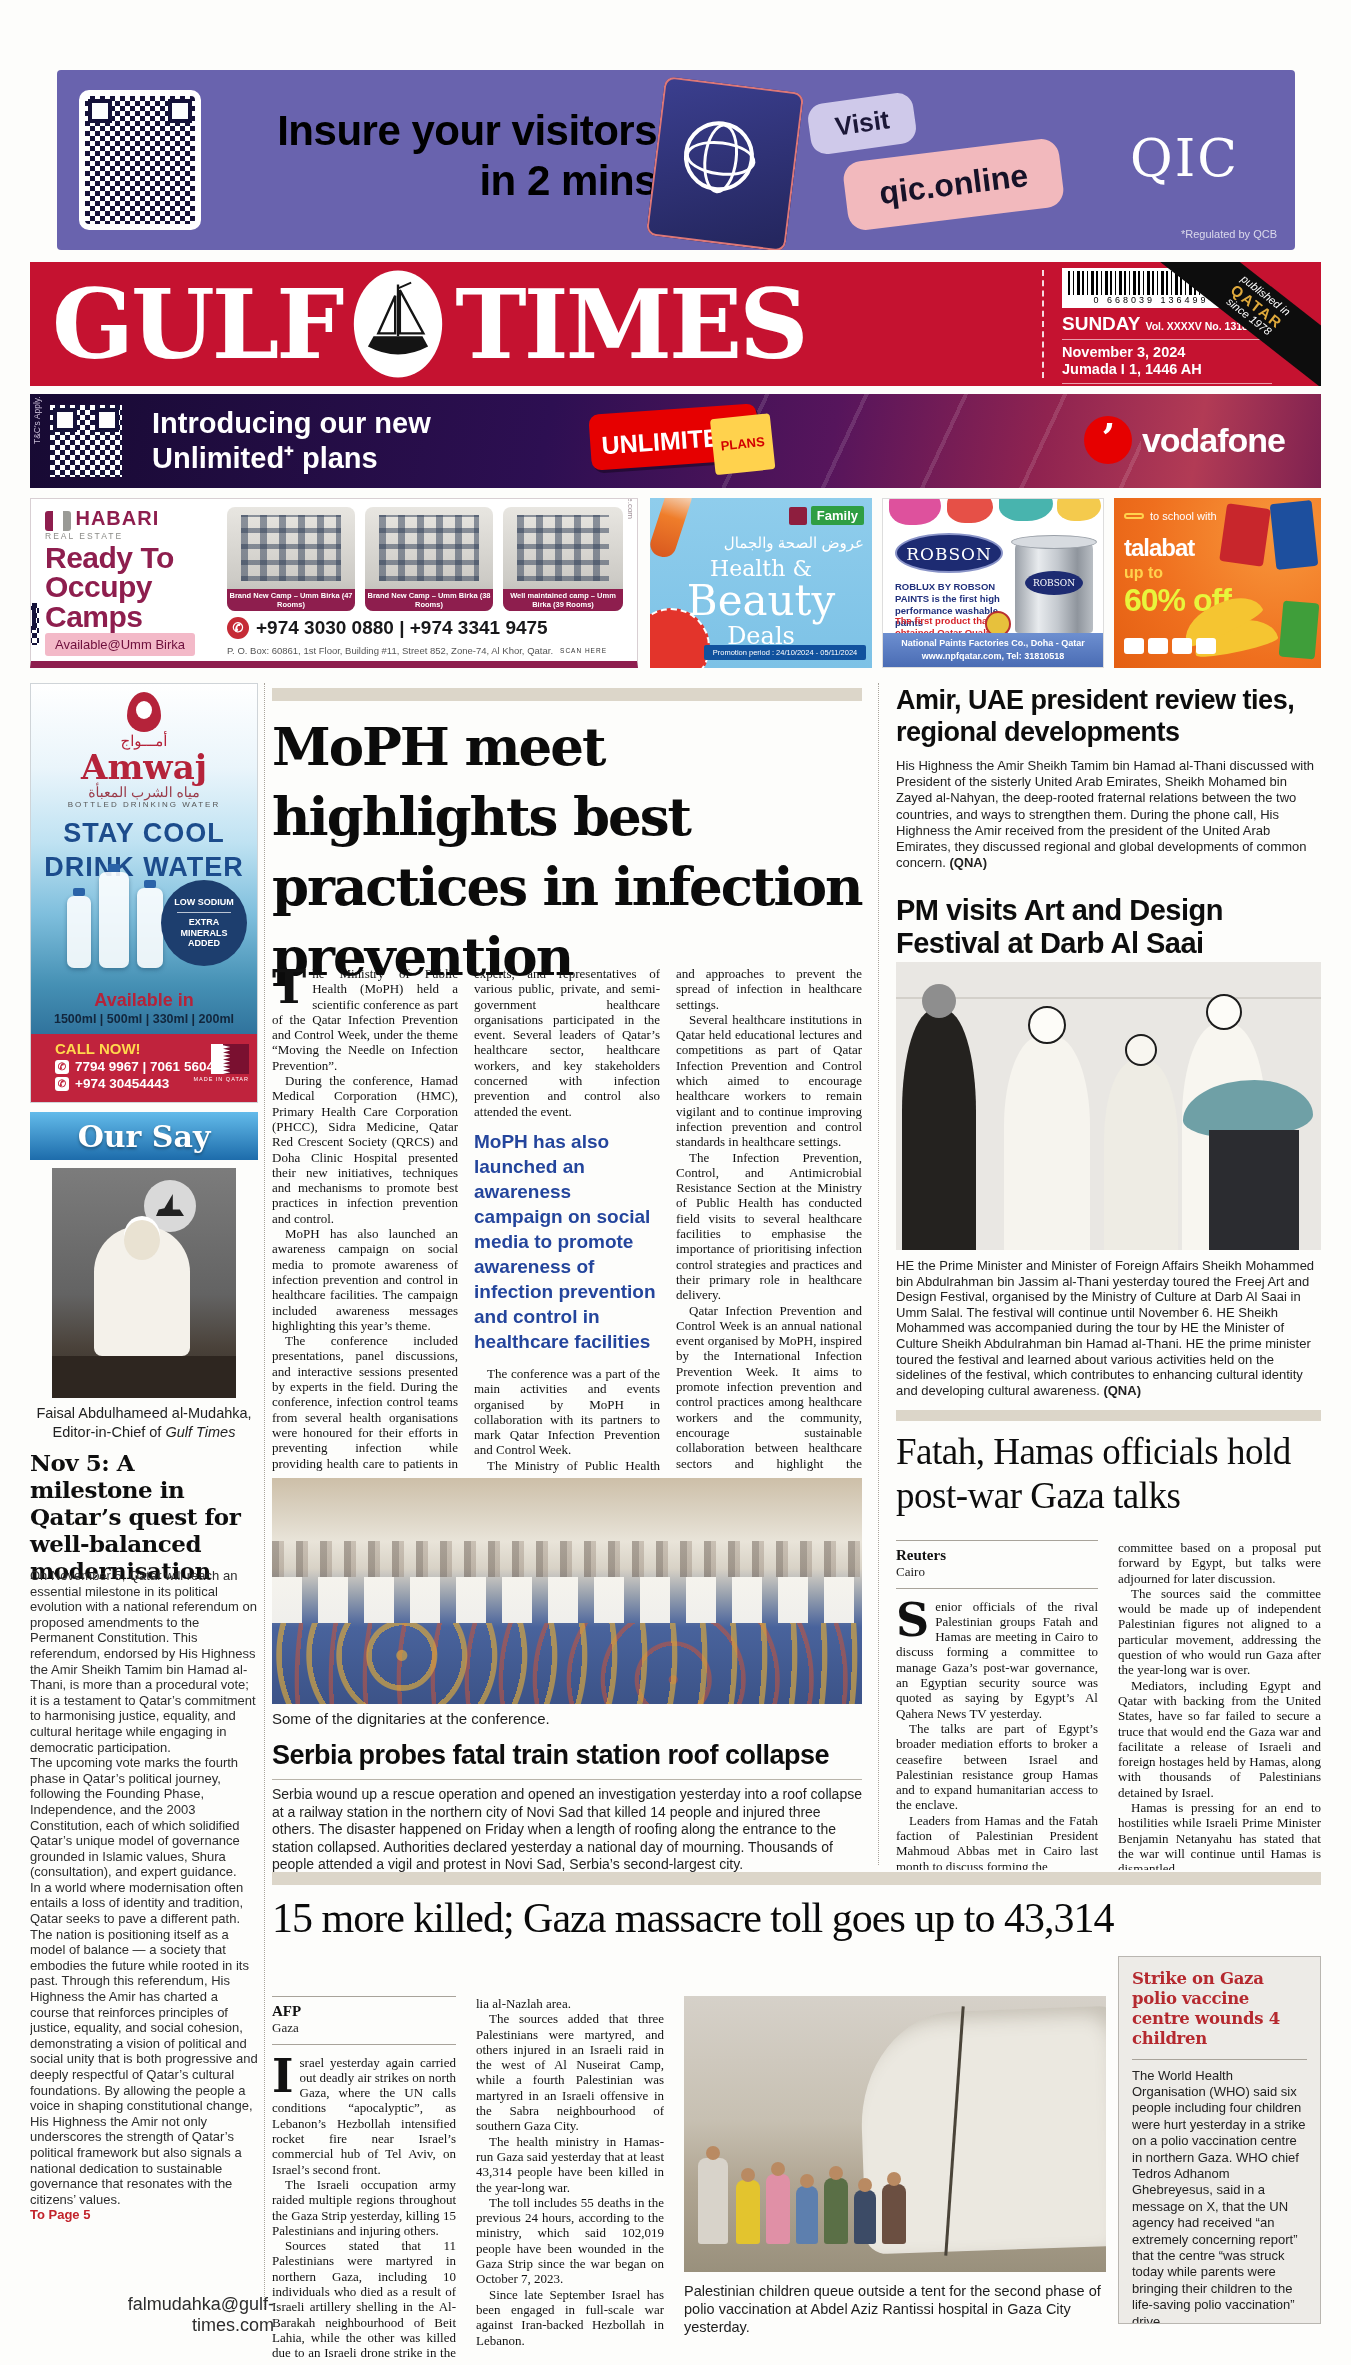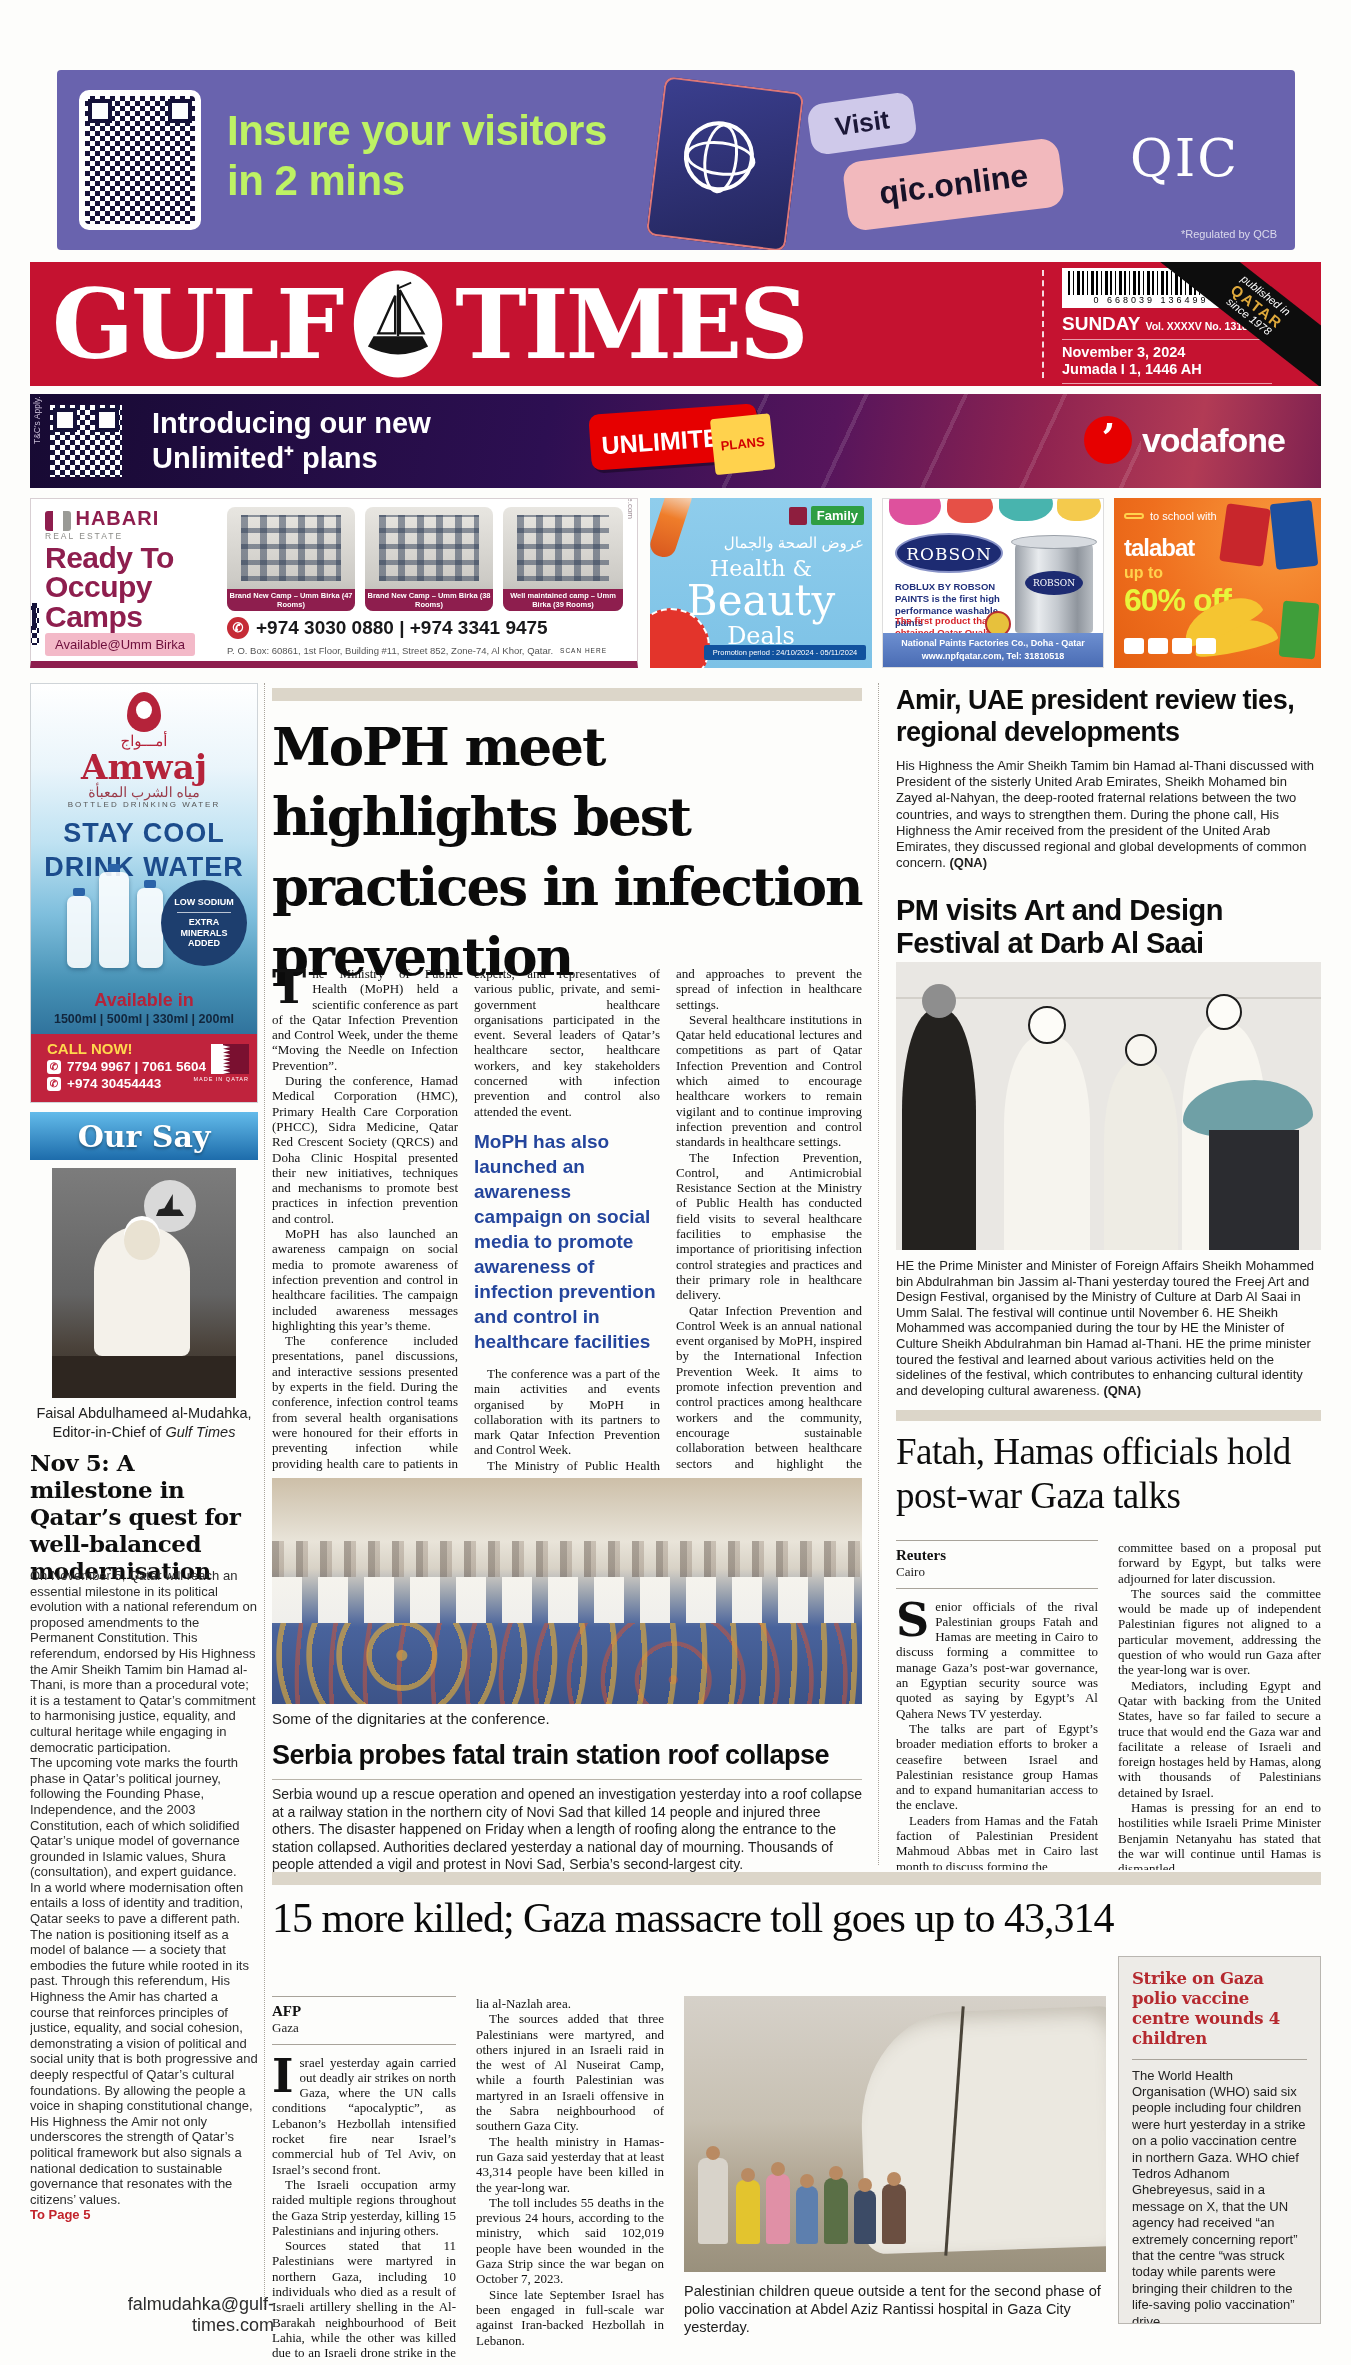--- a/index.html
+++ b/index.html
@@ -7,21 +7,21 @@
   .page { position:relative; width:1351px; height:2365px; background:#fdfdfb; margin:0 auto;
           font-family:"Liberation Sans", sans-serif; color:#1a1a1a; overflow:hidden; }
   .abs { position:absolute; }
 
   
   .qic { left:57px; top:70px; width:1238px; height:180px; background:#6963ae; border-radius:4px; overflow:hidden; }
   .qr { background-color:#fff; background-image:repeating-conic-gradient(#15123a 0% 25%, #fff 0% 50%); background-size:10px 10px; position:relative; }
   .qr::before, .qr::after { content:""; position:absolute; width:16px; height:16px; border:4px solid #15123a; background:#fff; }
   .qr::before { left:3px; top:3px; } .qr::after { right:3px; top:3px; }
   .qic-qr { left:22px; top:20px; width:122px; height:140px; border-radius:10px; border:6px solid #fff; }
-  .qic-head { left:170px; top:36px; width:430px; color:#bef264; font-size:42px; font-weight:bold; line-height:1.18; letter-spacing:-0.5px; }
+  .qic-head { left:170px; top:36px; width:430px; color:#000000; font-size:42px; font-weight:bold; line-height:1.18; letter-spacing:-0.5px;text-align:right; }
   .passport { left:598px; top:14px; width:140px; height:160px; background:linear-gradient(160deg,#3b3f8f,#23255c); border-radius:10px; transform:rotate(7deg); box-shadow:0 0 0 2px #d77 inset; }
   .globe { position:absolute; left:28px; top:38px; width:70px; height:70px; border:4px solid #fff; border-radius:50%; }
   .globe::before, .globe::after { content:""; position:absolute; border:3px solid #fff; border-radius:50%; }
   .globe::before { left:16px; top:-2px; width:28px; height:64px; }
   .globe::after  { left:-2px; top:16px; width:64px; height:28px; }
   .visit-pill { left:752px; top:28px; padding:10px 26px; background:#cfc9ea; color:#1c1838; font-weight:bold; font-size:26px; border-radius:16px; transform:rotate(-8deg); }
   .url-pill { left:788px; top:80px; padding:16px 34px; background:#f2b9bd; color:#161228; font-weight:bold; font-size:32px; border-radius:18px; transform:rotate(-7deg); }
   .qic-logo { right:56px; top:58px; font-family:"DejaVu Serif", serif; font-size:52px; color:#fff; letter-spacing:2px; }
   .qic-reg { right:18px; bottom:10px; font-size:11px; color:rgba(255,255,255,.75); }
 
@@ -132,21 +132,21 @@
   .amwaj-subar { font-size:14px; color:#9a3b4a;text-align:center; }
   .amwaj-sub { font-size:8px; letter-spacing:2px; color:#555; }
   .amwaj-h { color:#1c4c8c; font-size:27px; font-weight:bold; letter-spacing:1px; line-height:1.25; margin-top:8px; }
   .bottles { position:absolute; left:36px; top:188px; display:flex; align-items:flex-end; gap:8px; }
   .bottle { background:rgba(255,255,255,.88); border-radius:7px; position:relative; box-shadow:0 2px 4px rgba(20,60,90,.4); }
   .bottle::before { content:""; position:absolute; left:50%; top:-8px; transform:translateX(-50%); width:12px; height:8px; background:#2a63a8; border-radius:2px; }
   .amwaj-badge { position:absolute; right:10px; top:196px; width:86px; height:86px; border-radius:50%; background:#1d3e6e; color:#fff; font-size:9px; font-weight:bold; display:flex; flex-direction:column; justify-content:center; gap:2px; padding:6px; line-height:1.2; }
   .amwaj-badge .bd-rule { border-top:1px solid rgba(255,255,255,.7); margin:2px 10px; }
   .amwaj-avail { position:absolute; left:0; width:100%; top:306px; color:#b5233a; font-size:18px; font-weight:bold; }
   .amwaj-sizes { position:absolute; left:0; width:100%; top:328px; color:#12263d; font-size:12.5px; font-weight:bold; }
-  .amwaj-foot { position:absolute; left:0; right:0; bottom:0; height:68px; background:#c0233d; text-align:left; padding:6px 16px; color:#fff; }
+  .amwaj-foot { position:absolute; left:0; right:0; bottom:0; height:68px; background:#c0233d; text-align:left; padding:6px 24px; color:#fff; }
   .amwaj-call { color:#ffd84d; font-weight:bold; font-size:15px; }
   .amwaj-tel { font-size:13.5px; font-weight:bold; display:flex; gap:6px; align-items:center; margin-top:2px; }
   .mini-ico { width:14px; height:14px; border-radius:3px; background:#fff; color:#c0233d; font-size:10px; line-height:14px; text-align:center; flex:0 0 auto; }
   .made-qatar { position:absolute; right:8px; top:10px; width:38px; height:30px; background:#fff; }
   .made-qatar::before { content:""; position:absolute; right:0; top:0; width:26px; height:100%; background:#7a1030;
         clip-path:polygon(0 0,100% 0,100% 100%,0 100%,28% 94%,0 88%,28% 82%,0 76%,28% 70%,0 64%,28% 58%,0 52%,28% 46%,0 40%,28% 34%,0 28%,28% 22%,0 16%,28% 10%,0 4%); }
   .made-txt { position:absolute; right:8px; top:42px; font-size:5.5px; color:#fff; letter-spacing:1px; }
 
   .oursay-bar { left:30px; top:1112px; width:228px; height:48px; background:linear-gradient(180deg,#63bbea,#1d6cab); display:flex; align-items:center; justify-content:center; }
   .oursay-bar span { color:#fff; font-family:"DejaVu Serif", serif; font-weight:bold; font-size:30px; text-shadow:0 2px 3px rgba(0,0,0,.35); }

